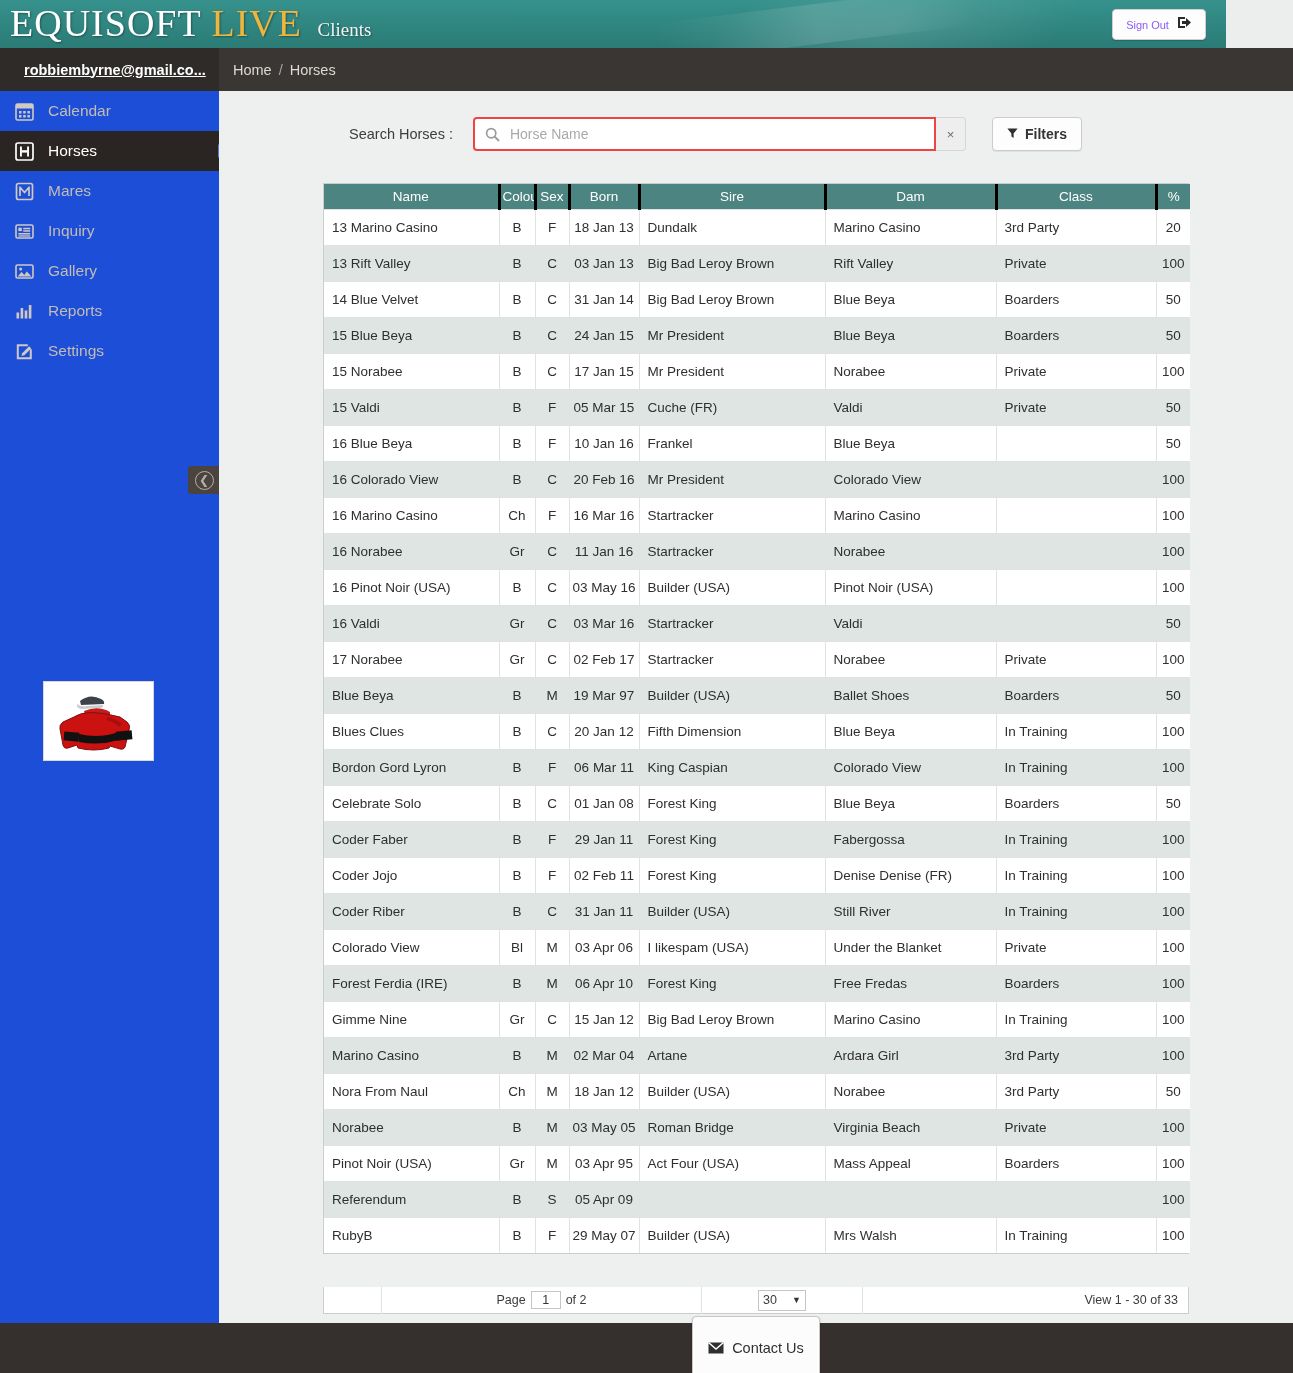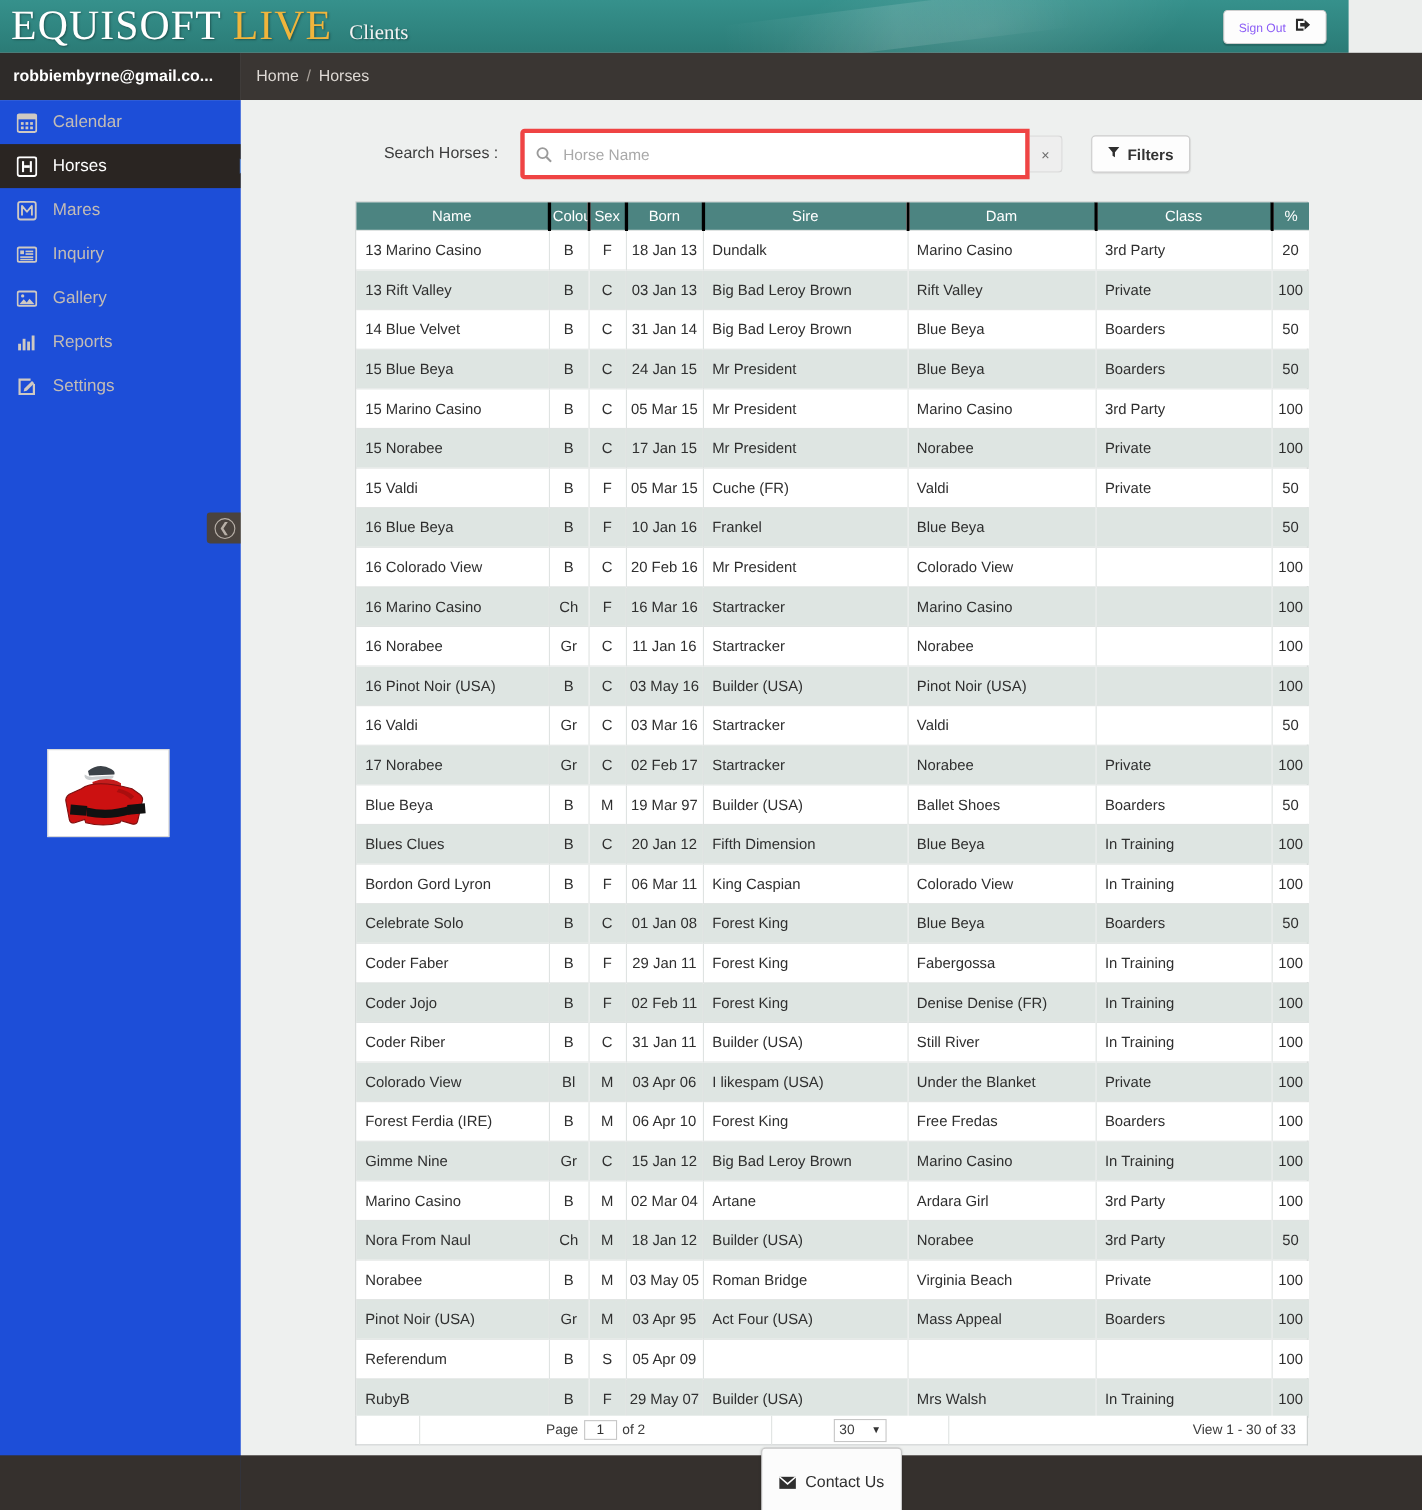--- a/index.html
+++ b/index.html
@@ -45,22 +45,22 @@
     padding: 6px 13px 7px 13px; font-size: 11px; color: #8b5cf6;
     box-shadow: 0 1px 1px rgba(0,0,0,.18); cursor: pointer; white-space: nowrap;
   }
   .signout .so-icon { margin-left: 6px; font-size: 13px; }
 
   
   .userbar {
     position: absolute; top: 48px; left: 0; width: 219px; height: 43px;
     background: #2e2b29; color: #ffffff;
     font-weight: bold; font-size: 14.5px;
-    display: flex; align-items: center; padding-left: 12px;
-    overflow: hidden; white-space: nowrap;
+    display: flex; align-items: center; padding-left: 24px;
+    overflow: hidden; white-space: nowrap; text-decoration: underline;
   }
   .crumbbar {
     position: absolute; top: 48px; left: 219px; width: 1074px; height: 43px;
     background: #3a3633;
     display: flex; align-items: center; padding-left: 14px;
     font-size: 14.5px; color: #ded9d4;
   }
   .crumbbar a { color: #ded9d4; text-decoration: none; cursor: pointer; }
   .crumbbar .sep { margin: 0 7px; color: #a9a29b; }
 
@@ -120,22 +120,22 @@
     position: absolute; top: 0; left: 0; width: 1074px; height: 1232px;
     background: #eef0ef;
   }
 
   .searchrow {
     position: absolute; top: 26px; left: 130px;
     display: flex; align-items: center;
   }
   .searchlabel { font-size: 14.5px; color: #3c3c3c; margin-right: 20px; white-space: nowrap; }
   .searchbox {
-    position: relative; width: 463px; height: 46px;
-    border: 4px solid #ef4444; border-radius: 4px 0 0 4px;
+    position: relative; width: 463px; height: 34px;
+    border: 2px solid #ef4444; border-radius: 4px 0 0 4px;
     background: #ffffff; display: flex; align-items: center;
   }
   .searchbox .mag {
     margin-left: 10px; margin-right: 8px; color: #9a9a9a;
     display: inline-flex; align-items: center;
   }
   .searchbox input {
     border: none; outline: none; font-size: 14px; color: #333;
     width: 400px; background: transparent;
     font-family: "Liberation Sans", sans-serif;
@@ -453,30 +453,20 @@
                 <td class="c-name">15 Blue Beya</td>
                 <td class="c-colour">B</td>
                 <td class="c-sex">C</td>
                 <td class="c-born">24 Jan 15</td>
                 <td class="c-sire">Mr President</td>
                 <td class="c-dam">Blue Beya</td>
                 <td class="c-class">Boarders</td>
                 <td class="c-pct">50</td>
               </tr>
               <tr>
-                <td class="c-name">15 Marino Casino</td>
-                <td class="c-colour">B</td>
-                <td class="c-sex">C</td>
-                <td class="c-born">05 Mar 15</td>
-                <td class="c-sire">Mr President</td>
-                <td class="c-dam">Marino Casino</td>
-                <td class="c-class">3rd Party</td>
-                <td class="c-pct">100</td>
-              </tr>
-              <tr>
                 <td class="c-name">15 Norabee</td>
                 <td class="c-colour">B</td>
                 <td class="c-sex">C</td>
                 <td class="c-born">17 Jan 15</td>
                 <td class="c-sire">Mr President</td>
                 <td class="c-dam">Norabee</td>
                 <td class="c-class">Private</td>
                 <td class="c-pct">100</td>
               </tr>
               <tr>

